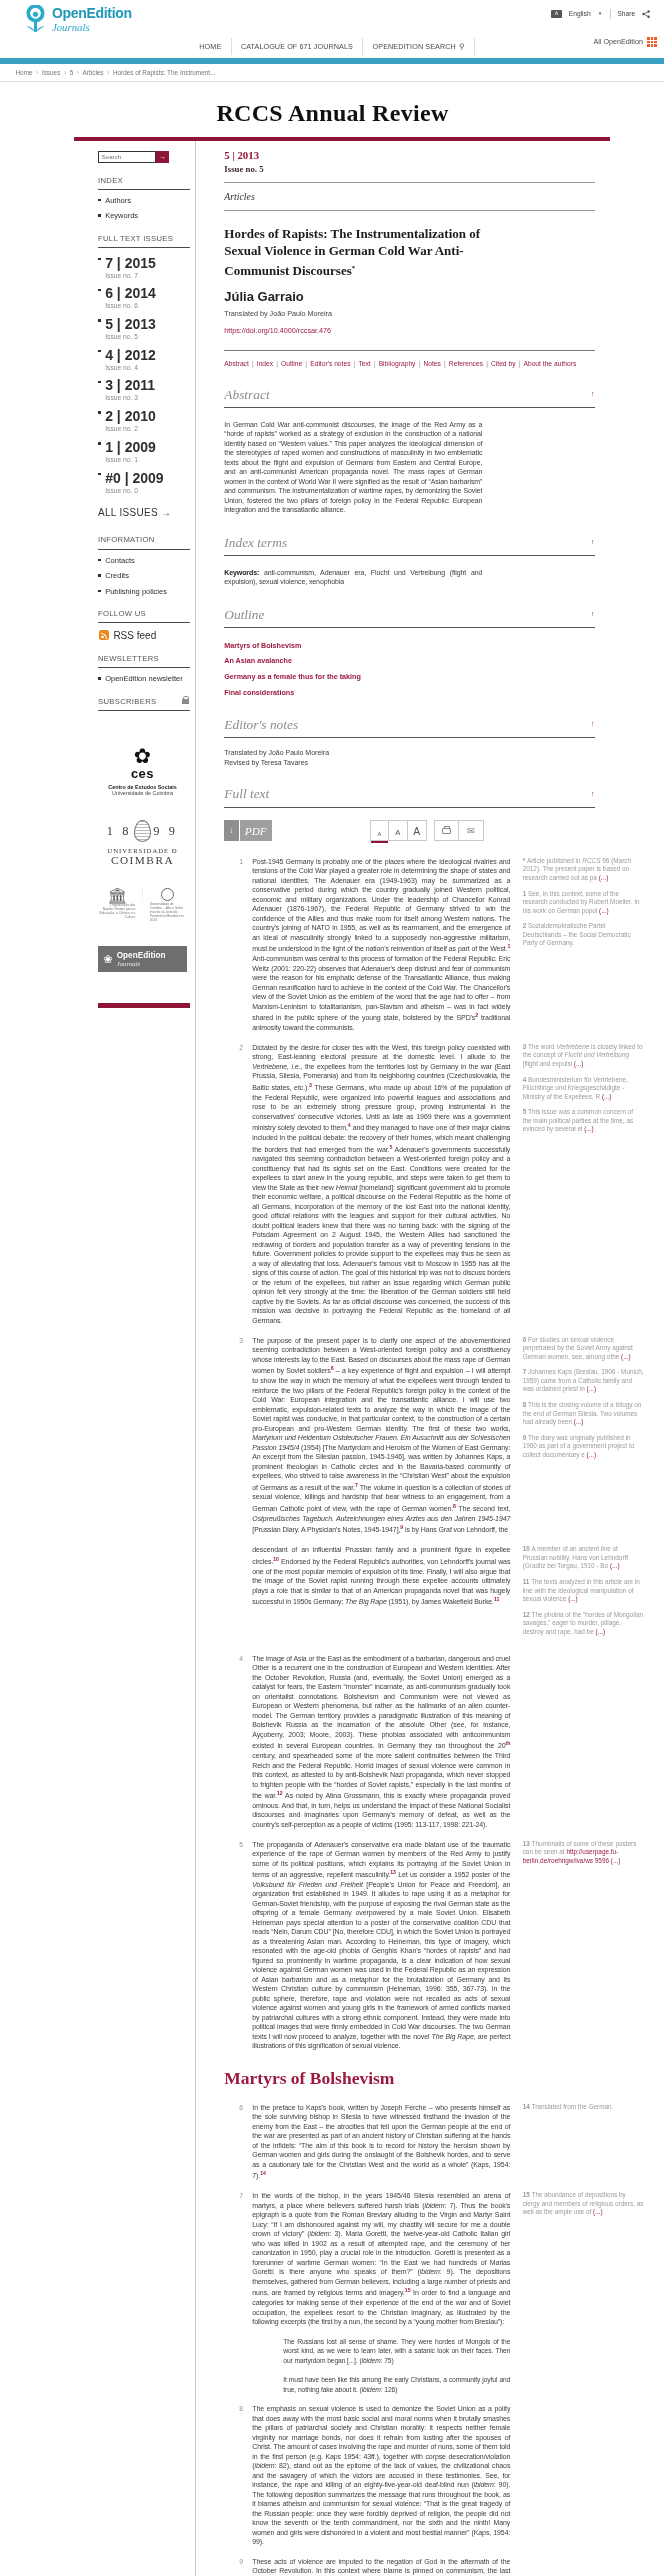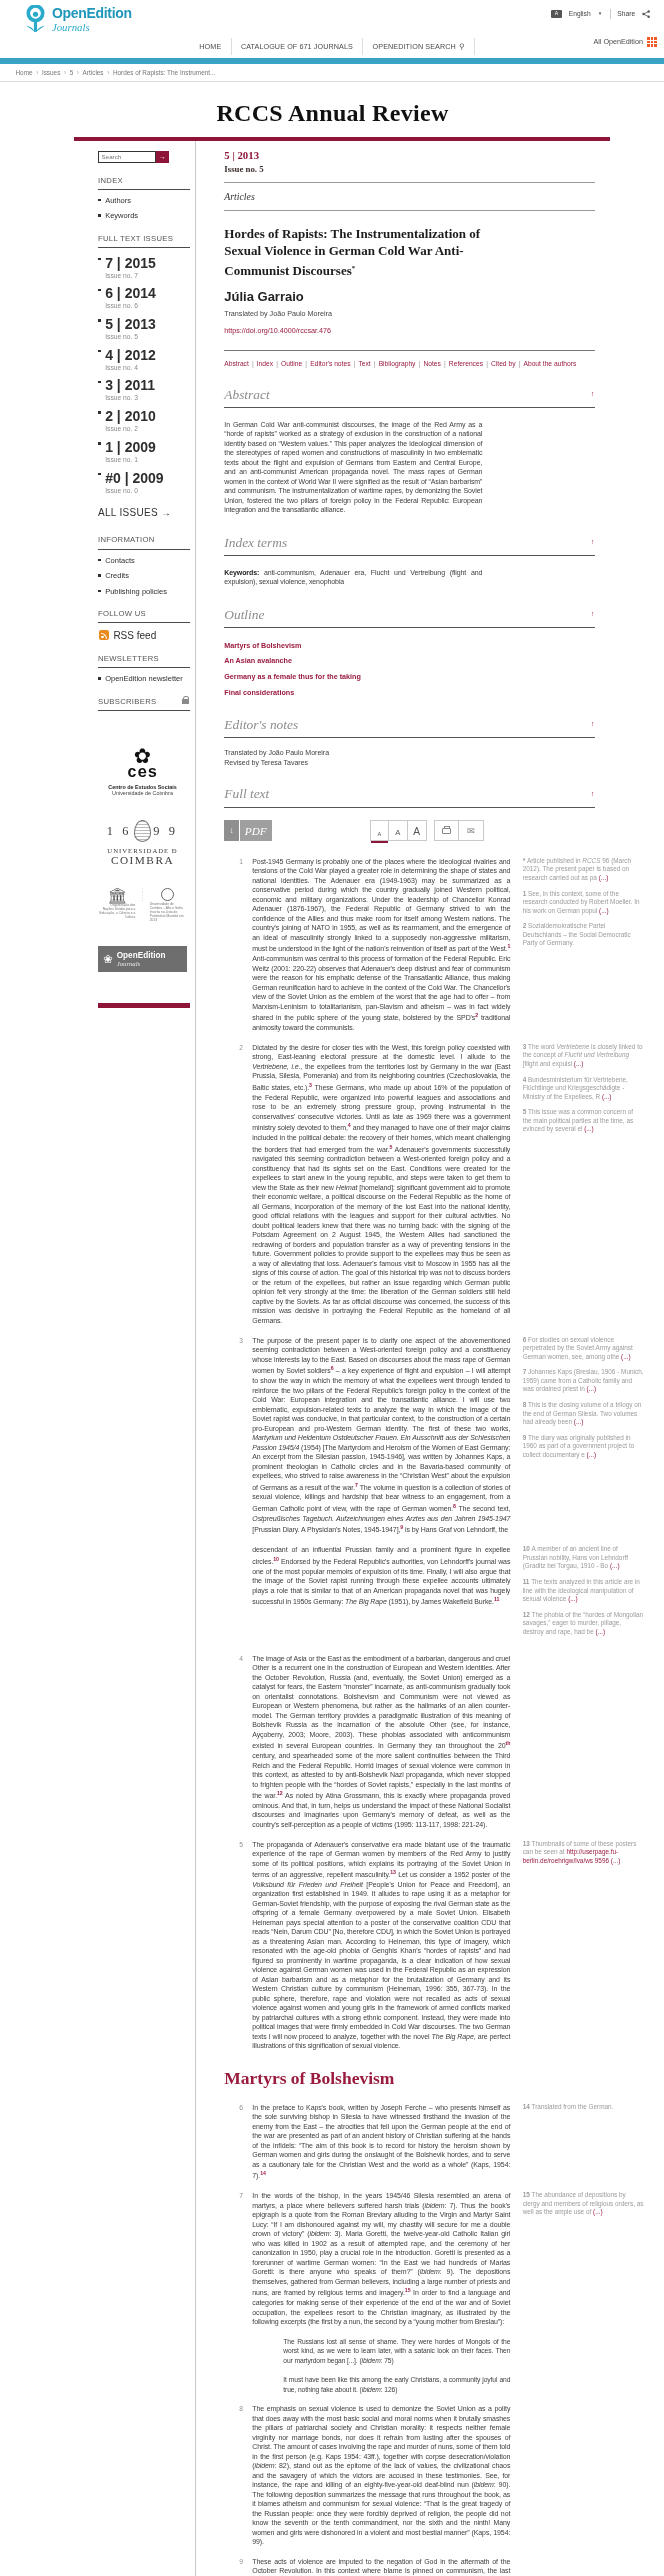--- a/index.html
+++ b/index.html
@@ -55,21 +55,21 @@
   .allissues { font-size:10px; color:#333; letter-spacing:0.3px; margin:13.4px 0 17.5px 0; cursor:pointer; }
   .rss-line { display:flex; align-items:center; gap:4.1px; font-size:10px; color:#2e2e2e; margin:6.2px 0 0 1px; cursor:pointer; }
   .rssicon { width:10.3px; height:10.3px; border-radius:2.1px; background:#e98a1f; position:relative; }
   .rssicon:after { content:""; position:absolute; left:2.1px; bottom:2.1px; width:2.6px; height:2.6px; border-radius:50%; background:#fff; }
   .rssicon:before { content:""; position:absolute; left:1.5px; bottom:1.5px; width:5.2px; height:5.2px; border:1.5px solid #fff; border-left:none; border-bottom:none; border-radius:0 7.2px 0 0; }
   .lockicon { width:6.7px; height:5.2px; background:#8a8a8a; position:relative; margin-right:1px; }
   .lockicon:before { content:""; position:absolute; left:1px; top:-3.1px; width:3.6px; height:3.1px; border:1px solid #8a8a8a; border-bottom:none; border-radius:2.6px 2.6px 0 0; }
   .sb-logos { margin-top:36px; text-align:center; padding-right:3.1px;}
   .ces { margin-bottom:24px; }
   .ces .glyph { font-size:20.6px; color:#111; line-height:18.5px;}
-  .ces .cesword { font-family:Liberation Mono, monospace; font-size:16px; color:#111; font-weight:bold; letter-spacing:0.5px; line-height:15.5px;}
+  .ces .cesword { font-family:Liberation Sans, sans-serif; font-size:13px; color:#111; font-weight:bold; letter-spacing:0.5px; line-height:15.5px;}
   .ces .c1 { font-size:5.4px; font-weight:bold; color:#222; margin-top:3.1px; }
   .ces .c2 { font-size:5.4px; color:#444; }
   .uc { margin-bottom:21.6px; font-family:"Liberation Serif",serif; color:#3c3c3c; }
   .uc .numrow { font-size:12.4px; letter-spacing:3.1px; display:flex; align-items:center; justify-content:center; gap:2.1px;}
   .uc .seal { width:17.5px; height:21.6px; border:0.5px solid #777; border-radius:50% 50% 50% 50% / 60% 60% 40% 40%; display:inline-block; background:repeating-linear-gradient(0deg,#bbb,#bbb 0.5px,#fff 0.5px,#fff 1.5px); }
   .uc .u1 { font-size:6.7px; letter-spacing:1px; margin-top:5.2px; }
   .uc .u2 { font-size:11.3px; letter-spacing:1.5px; }
   .unesco { display:flex; justify-content:center; gap:5.2px; align-items:flex-start; margin-bottom:24px; }
   .unesco .temple { font-size:15.5px; color:#555; line-height:15.5px; }
   .unesco .cap { font-size:3.3px; color:#777; text-align:right; width:36px; line-height:4.1px; }
@@ -283,21 +283,21 @@
 
       <div class="sb-logos">
         <div class="ces">
           <div class="glyph">✿</div>
           <div class="cesword">ces</div>
           <div class="c1">Centro de Estudos Sociais</div>
           <div class="c2">Universidade de Coimbra</div>
         </div>
         <div class="uc">
           <div class="numrow">
-              <span>1 6</span>
+              <span>1 8</span>
               <span class="seal"></span>
               <span>9 9</span>
             </div>
           <div class="u1">UNIVERSIDADE Ð</div>
           <div class="u2">COIMBRA</div>
         </div>
         <div class="unesco">
           <div>
             <div class="temple">🏛</div>
             <div class="cap left">Organização das Nações Unidas para a Educação, a Ciência e a Cultura</div>

